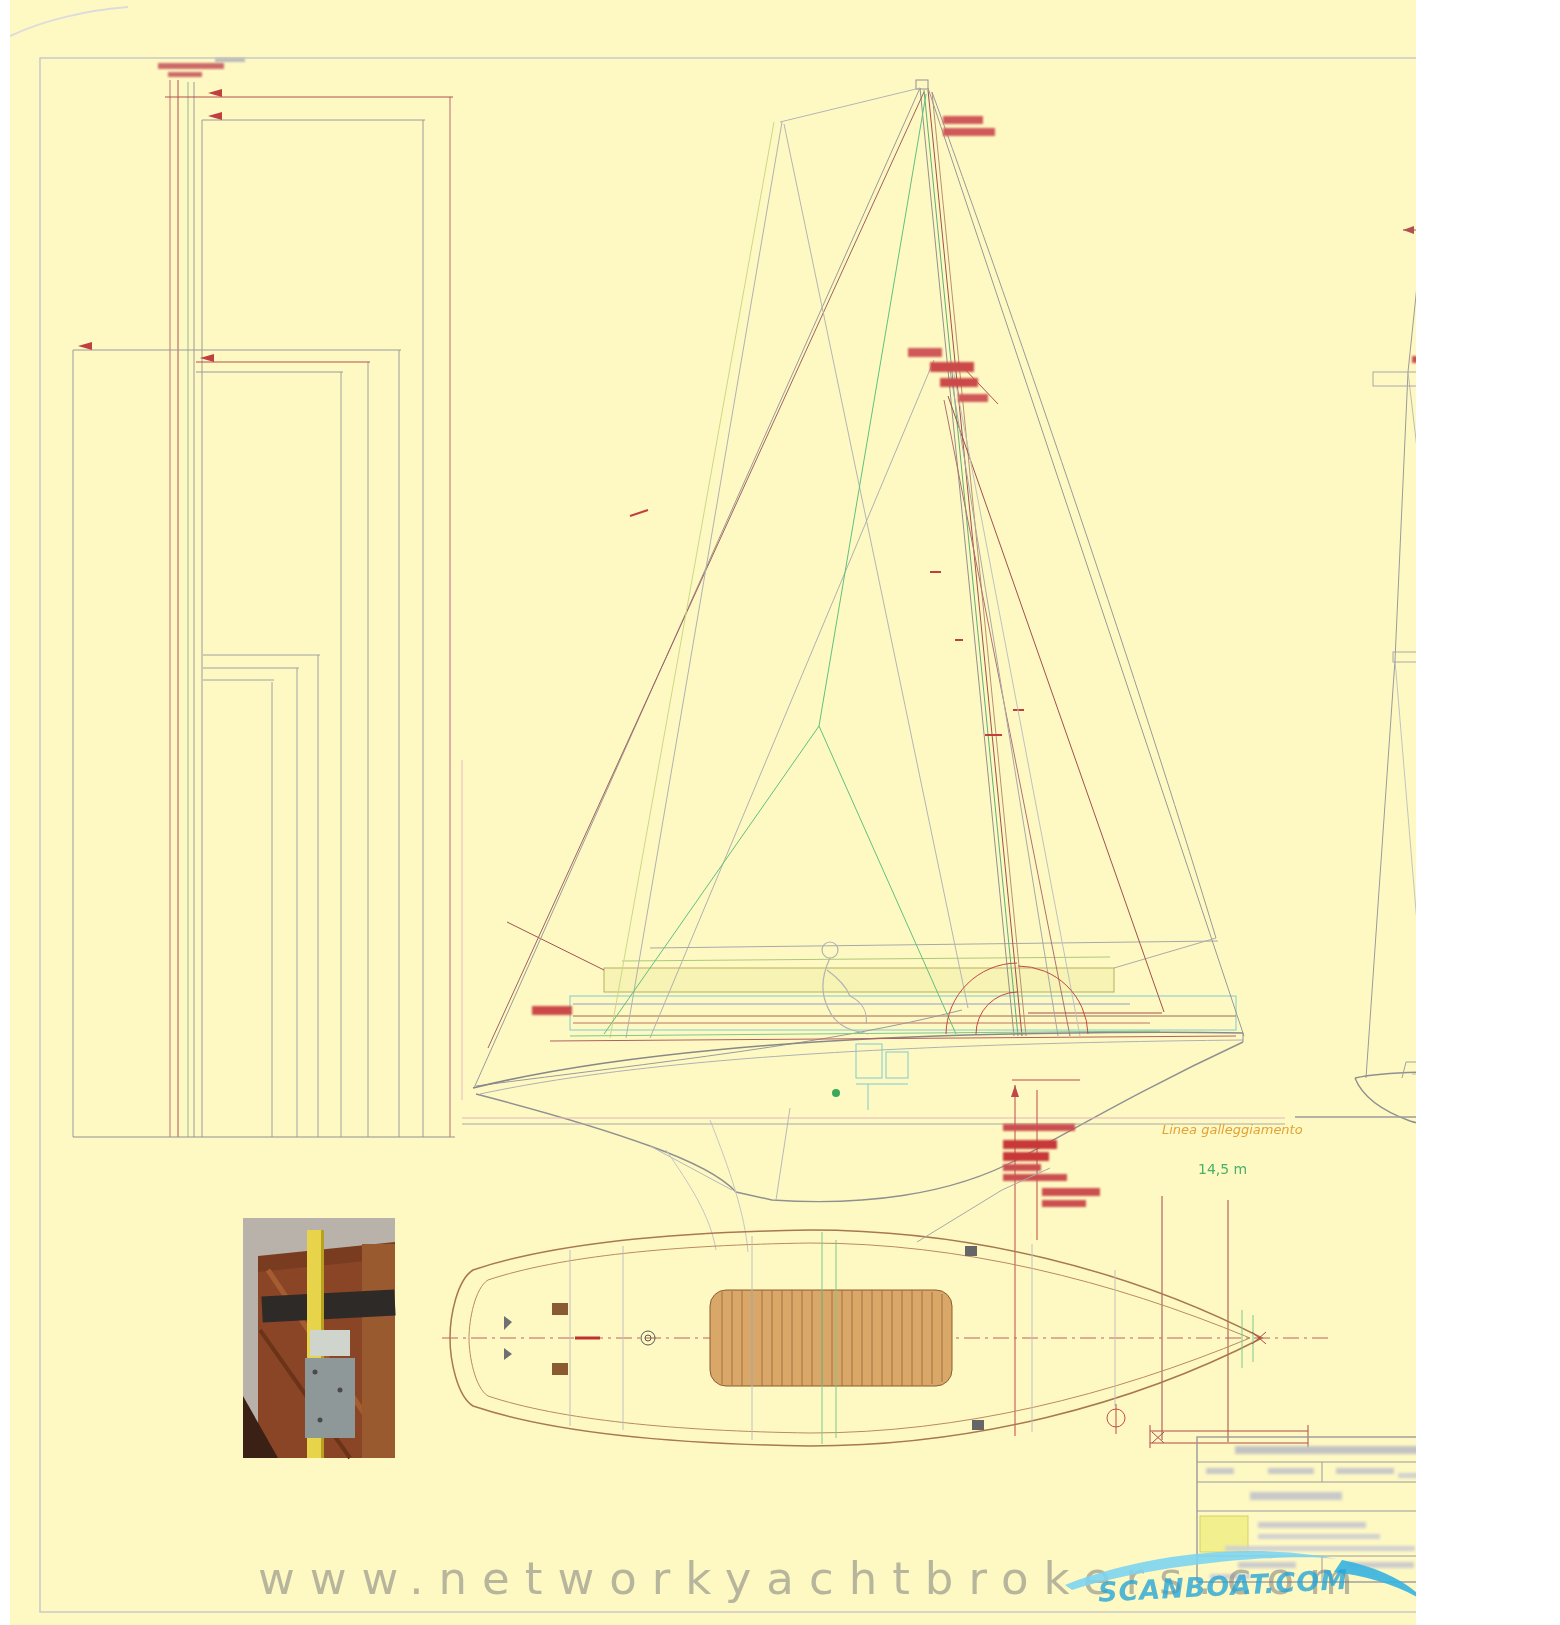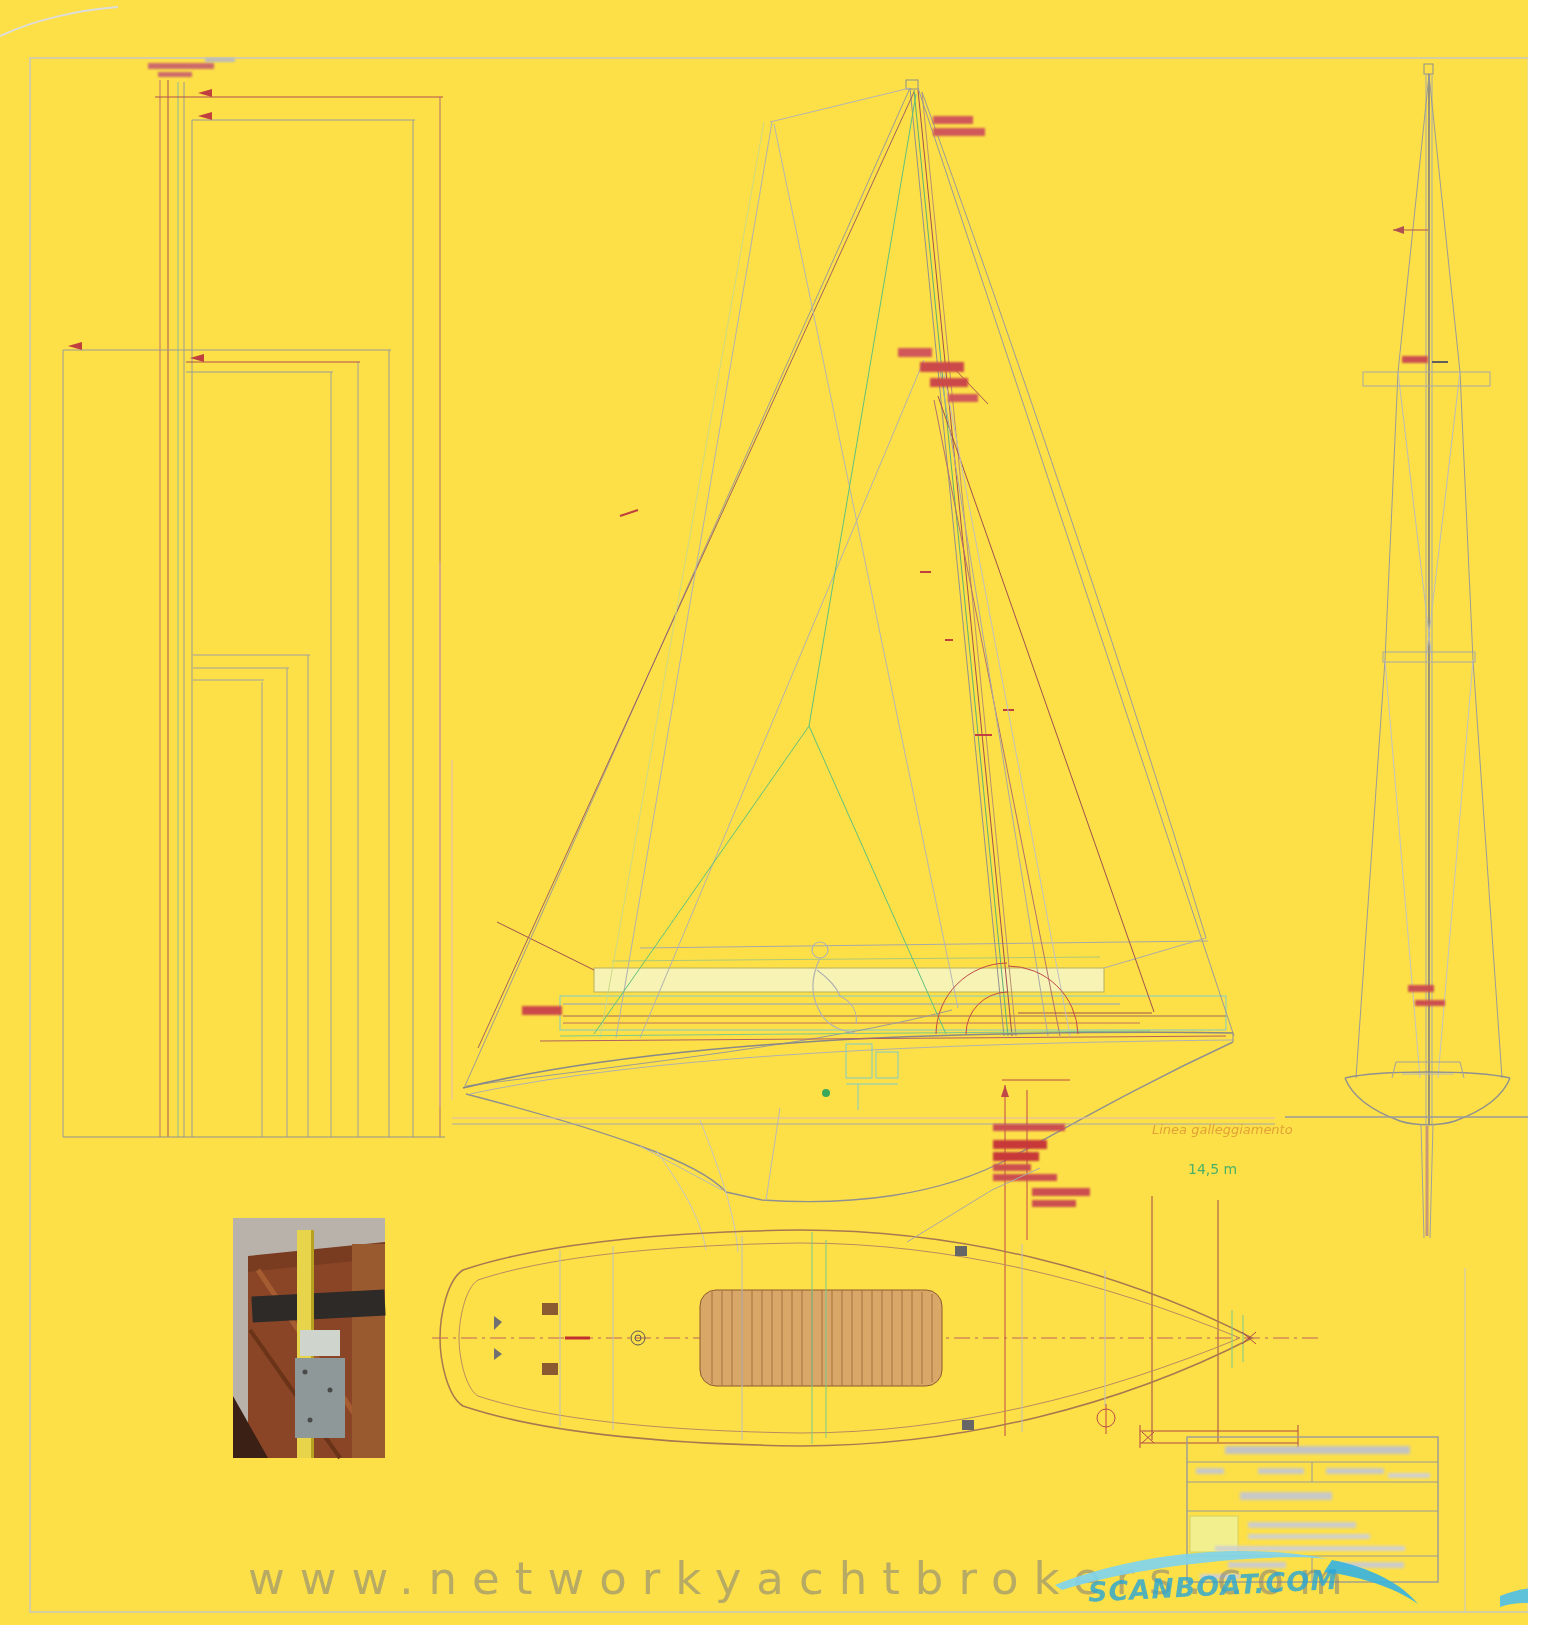--- a/index.html
+++ b/index.html
@@ -1,18 +1,18 @@
 <!DOCTYPE html>
 <html><head>
 <meta charset="utf-8">
 <style>
   html,body{margin:0;padding:0;background:#ffffff;}
   .stage{
-    position:relative;width:1528px;height:1625px;overflow:hidden;
-    background:#fde047;font-family:"DejaVu Sans",sans-serif;
+    position:relative;width:1406px;height:1625px;overflow:hidden;
+    background:#fef9c3;font-family:"DejaVu Sans",sans-serif;margin-left:10px;
   }
   .drawing-svg{position:absolute;left:0;top:0;filter:blur(0.35px);}
   .watermark{
     position:absolute;left:248px;top:1552px;width:1310px;
     font-family:"DejaVu Sans",sans-serif;
     font-size:45px;letter-spacing:15px;color:rgba(125,125,125,0.55);
     filter:blur(0.7px);white-space:nowrap;z-index:3;
   }
   .logo-svg{position:absolute;left:0;top:0;z-index:4;}
   .logo-text{

